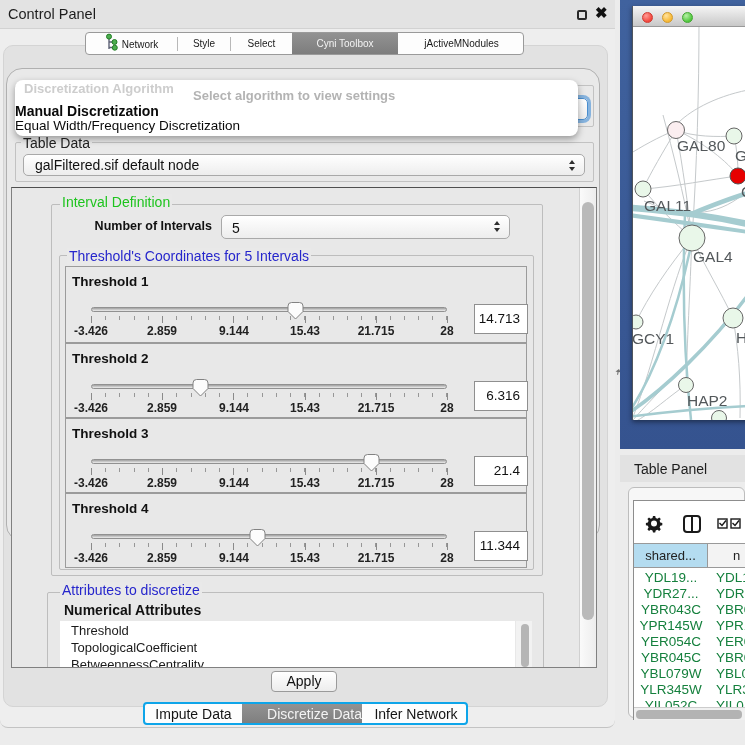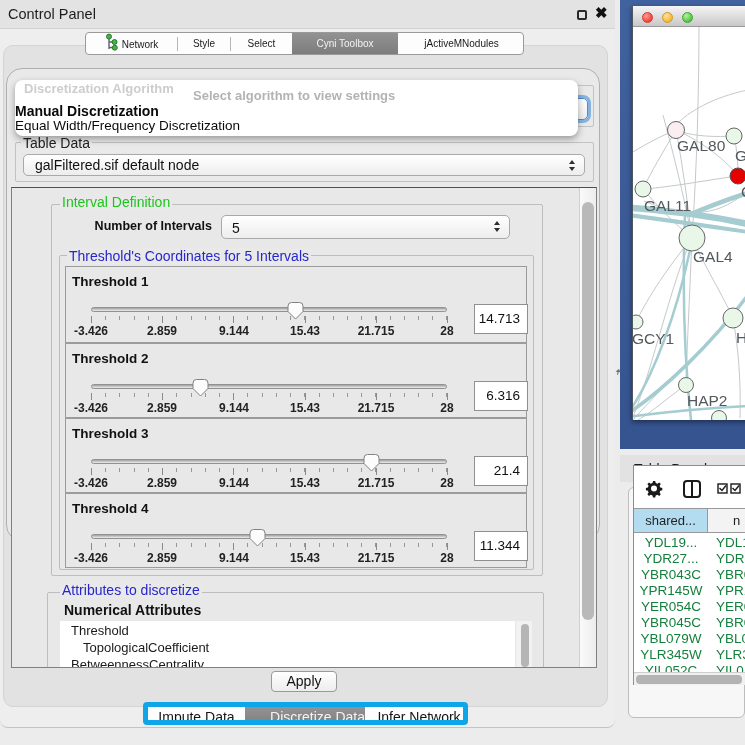--- a/index.html
+++ b/index.html
@@ -58,35 +58,35 @@
   .tlabels span { position:absolute; transform:translateX(-50%); }
   .valbox { position:absolute; left:408px; top:37px; width:54px; height:30px;
     background:#fff; border:1px solid #8f8f8f; font-size:13.5px; color:#111;
     text-align:right; line-height:28px; padding-right:7px; }
   
   #overlay { position:absolute; left:15px; top:80px; width:563px; height:56px;
     background:#ffffff; border-radius:8px;
     box-shadow:0 3px 7px rgba(0,0,0,0.35); z-index:50; }
   
   #bottabs { position:absolute; left:143px; top:702px; width:325px; height:23px;
-    background:#fdfdfd; border:5px solid #0ea5e9; border-radius:4px; font-size:14px;
+    background:#fdfdfd; border:2px solid #0ea5e9; border-radius:4px; font-size:14px;
     color:#141414; overflow:hidden; }
   
   #netpanel { position:absolute; left:620px; top:0; width:125px; height:449px;
     background:linear-gradient(#40629e,#35538f); }
   #macwin { position:absolute; left:12px; top:6px; width:120px; height:414px;
     background:#fff; border-left:1px solid #50565e; box-shadow:0 2px 5px rgba(0,0,0,0.45); }
   #mactitle { position:absolute; left:0; top:0; width:100%; height:21px;
     background:linear-gradient(#f5f5f5,#c8c8c8); border-bottom:1px solid #999; }
   .light { position:absolute; top:6px; width:11px; height:11px; border-radius:50%; }
   #tablepanelhdr { position:absolute; left:620px; top:455px; width:125px; height:27px;
     background:#e2e2e2; font-size:14px; color:#1d1d1d; }
   #tablebox-outer { position:absolute; left:628px; top:487px; width:117px; height:231px;
     background:#f7f7f7; border:1px solid #bdbdbd; border-radius:6px; }
-  #tablebox { position:absolute; left:633px; top:465px; width:112px; height:220px;
+  #tablebox { position:absolute; left:633px; top:500px; width:112px; height:220px;
     background:#fff; border:1px solid #8d8d8d; border-right:none; }
   .trow { position:absolute; left:0; width:112px; height:16.2px; font-size:13.5px; color:#15803d; }
   .trow .c1 { position:absolute; left:0; width:74px; text-align:center; }
   .trow .c2 { position:absolute; left:82px; }
 </style>
 </head>
 <body>
 
 <div id="win"></div>
 <div id="panelP"></div>
@@ -257,21 +257,21 @@
           <span style="left:381px;">28</span>
       </div>
       <div class="valbox">11.344</div>
     </div>
 
     <div class="group" style="left:35px; top:404px; width:497px; height:84px; border-color:#bdbdbd;"></div>
     <div class="grouplabel" style="left:48px; top:394px; color:#2626cc;">Attributes to discretize</div>
     <div style="position:absolute; left:52px; top:414px; font-size:14px; font-weight:bold; color:#111;">Numerical Attributes</div>
     <div style="position:absolute; left:48px; top:433px; width:455px; height:46px; background:#fff; font-size:13px; color:#1a1a1a;">
       <div style="position:absolute; left:11px; top:2px;">Threshold</div>
-      <div style="position:absolute; left:11px; top:19px;margin-left:12px;">TopologicalCoefficient</div>
+      <div style="position:absolute; left:11px; top:19px;">TopologicalCoefficient</div>
       <div style="position:absolute; left:11px; top:36px;">BetweennessCentrality</div>
     </div>
     <div style="position:absolute; left:504px; top:433px; width:16px; height:46px; background:#f2f2f2;">
       <div style="position:absolute; left:5px; top:3px; width:8px; height:43px; background:#b5b5b5; border-radius:4px;"></div>
     </div>
 
     <div id="vscroll">
         <div class="thumb"></div>
       </div>
   </div>

